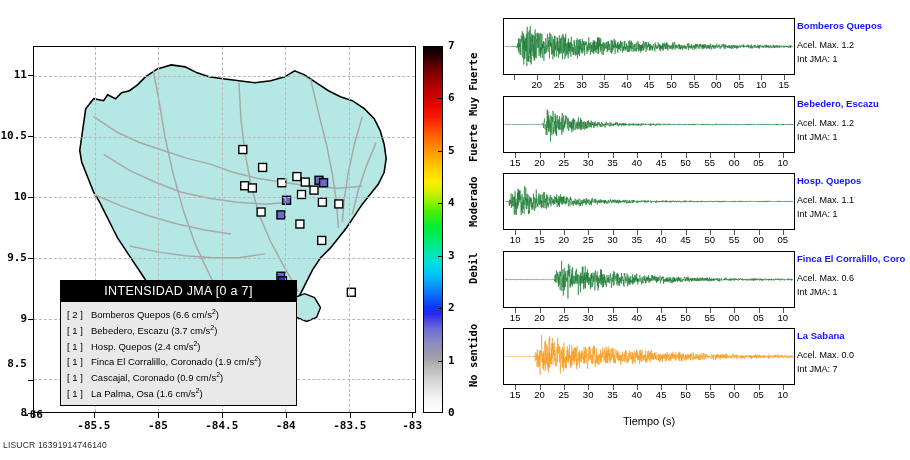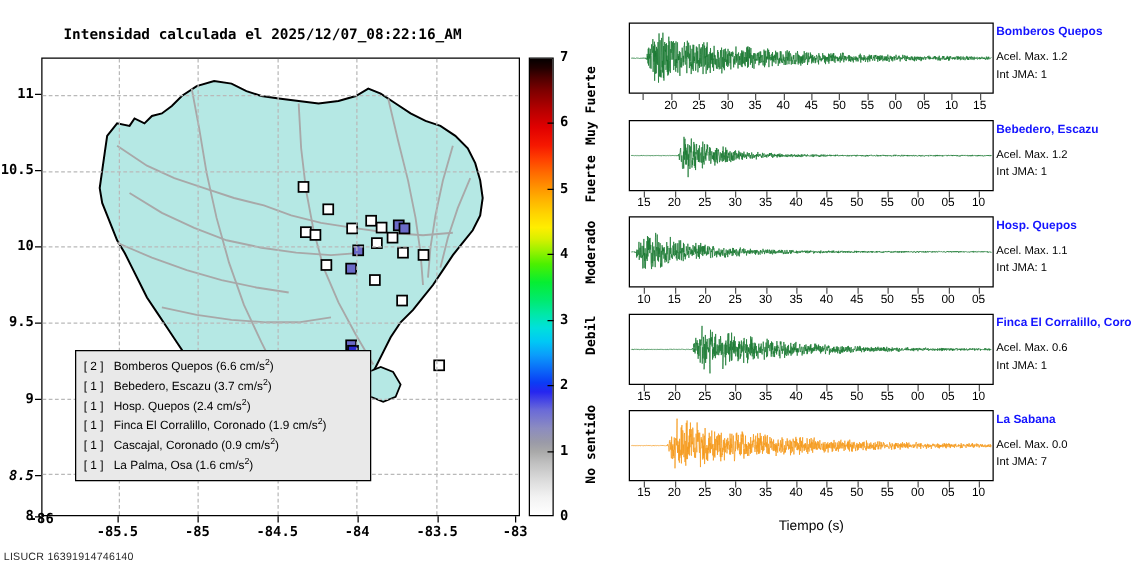--- a/index.html
+++ b/index.html
@@ -102,21 +102,20 @@
   #time-axis-label{
     position:absolute;left:13px;top:415px;width:292px;text-align:center;
     font-size:11px;color:#000;
   }
 </style>
 </head>
 <body>
 
 <div id="map-panel">
 
-  <div id="map-title">Intensidad calculada el 2025/12/07_08:22:16_AM</div>
 
   <div id="map-frame">
     <svg id="land" viewBox="0 0 383 367" preserveAspectRatio="none">
       <g id="gridlines-g"></g>
       <path id="land-path" d="M 52,62 L 60,52 L 70,54 L 74,48 L 82,52 L 88,46 L 96,44 L 104,38
         L 112,30 L 124,22 L 138,18 L 152,20 L 164,26 L 176,30 L 190,32 L 206,34 L 222,36
         L 238,34 L 252,30 L 262,24 L 272,28 L 284,36 L 296,44 L 308,50 L 320,54 L 332,62
         L 342,72 L 348,84 L 352,98 L 354,112 L 352,126 L 346,138 L 338,148 L 330,158
         L 322,170 L 314,182 L 306,192 L 298,202 L 288,212 L 280,224 L 274,236 L 268,248
         L 262,258 L 254,266 L 244,272 L 234,278 L 224,286 L 214,294 L 204,300 L 192,304
@@ -179,21 +178,21 @@
       <div class="tick-lab-y" style="left: 0px; width: 27px; top: 68.36px;">11</div>
       <div class="tickmark-y" style="left: 28px; top: 75.36px; width: 5px;"></div>
       <div class="tick-lab-y" style="left: 0px; width: 27px; top: 129.282px;">10.5</div>
       <div class="tickmark-y" style="left: 28px; top: 136.282px; width: 5px;"></div>
       <div class="tick-lab-y" style="left: 0px; width: 27px; top: 190.204px;">10</div>
       <div class="tickmark-y" style="left: 28px; top: 197.204px; width: 5px;"></div>
       <div class="tick-lab-y" style="left: 0px; width: 27px; top: 251.126px;">9.5</div>
       <div class="tickmark-y" style="left: 28px; top: 258.126px; width: 5px;"></div>
       <div class="tick-lab-y" style="left: 0px; width: 27px; top: 312.048px;">9</div>
       <div class="tickmark-y" style="left: 28px; top: 319.048px; width: 5px;"></div>
-      <div class="tick-lab-y" style="left: 0px; width: 27px; top: 374px; font-style: italic;">8.5</div>
+      <div class="tick-lab-y" style="left: 0px; width: 27px; top: 357px;">8.5</div>
       <div class="tickmark-y" style="left: 28px; top: 379.97px; width: 5px;"></div>
       <div class="tick-lab-y" style="left: 0px; width: 27px; top: 406px;">8</div>
       <div class="tickmark-y" style="left: 28px; top: 413px; width: 5px;"></div>
     </div>
   <div id="x-axis">
       <div class="tick-lab-x" style="left: 10px; top: 408px; text-align: center;">-86</div>
       <div class="tickmark-x" style="left: 33px; top: 413px; height: 5px;"></div>
       <div class="tick-lab-x" style="left: 70.897px; top: 419px;">-85.5</div>
       <div class="tickmark-x" style="left: 93.897px; top: 413px; height: 5px;"></div>
       <div class="tick-lab-x" style="left: 134.858px; top: 419px;">-85</div>
@@ -202,20 +201,21 @@
       <div class="tickmark-x" style="left: 221.819px; top: 413px; height: 5px;"></div>
       <div class="tick-lab-x" style="left: 262.78px; top: 419px;">-84</div>
       <div class="tickmark-x" style="left: 285.78px; top: 413px; height: 5px;"></div>
       <div class="tick-lab-x" style="left: 326.741px; top: 419px;">-83.5</div>
       <div class="tickmark-x" style="left: 349.741px; top: 413px; height: 5px;"></div>
       <div class="tick-lab-x" style="left: 389.17px; top: 419px;">-83</div>
       <div class="tickmark-x" style="left: 412.17px; top: 413px; height: 5px;"></div>
     </div>
 
   <div id="legend-box">
+    <div id="legend-title">INTENSIDAD JMA [0 a 7]</div>
     <div id="legend-list">
         <div class="legend-row"><span class="idx">[ 2 ]</span><span>Bomberos Quepos </span><span>(6.6 cm/s</span><sup>2</sup><span>)</span></div>
         <div class="legend-row"><span class="idx">[ 1 ]</span><span>Bebedero, Escazu </span><span>(3.7 cm/s</span><sup>2</sup><span>)</span></div>
         <div class="legend-row"><span class="idx">[ 1 ]</span><span>Hosp. Quepos </span><span>(2.4 cm/s</span><sup>2</sup><span>)</span></div>
         <div class="legend-row"><span class="idx">[ 1 ]</span><span>Finca El Corralillo, Coronado </span><span>(1.9 cm/s</span><sup>2</sup><span>)</span></div>
         <div class="legend-row"><span class="idx">[ 1 ]</span><span>Cascajal, Coronado </span><span>(0.9 cm/s</span><sup>2</sup><span>)</span></div>
         <div class="legend-row"><span class="idx">[ 1 ]</span><span>La Palma, Osa </span><span>(1.6 cm/s</span><sup>2</sup><span>)</span></div>
       </div>
   </div>
 

